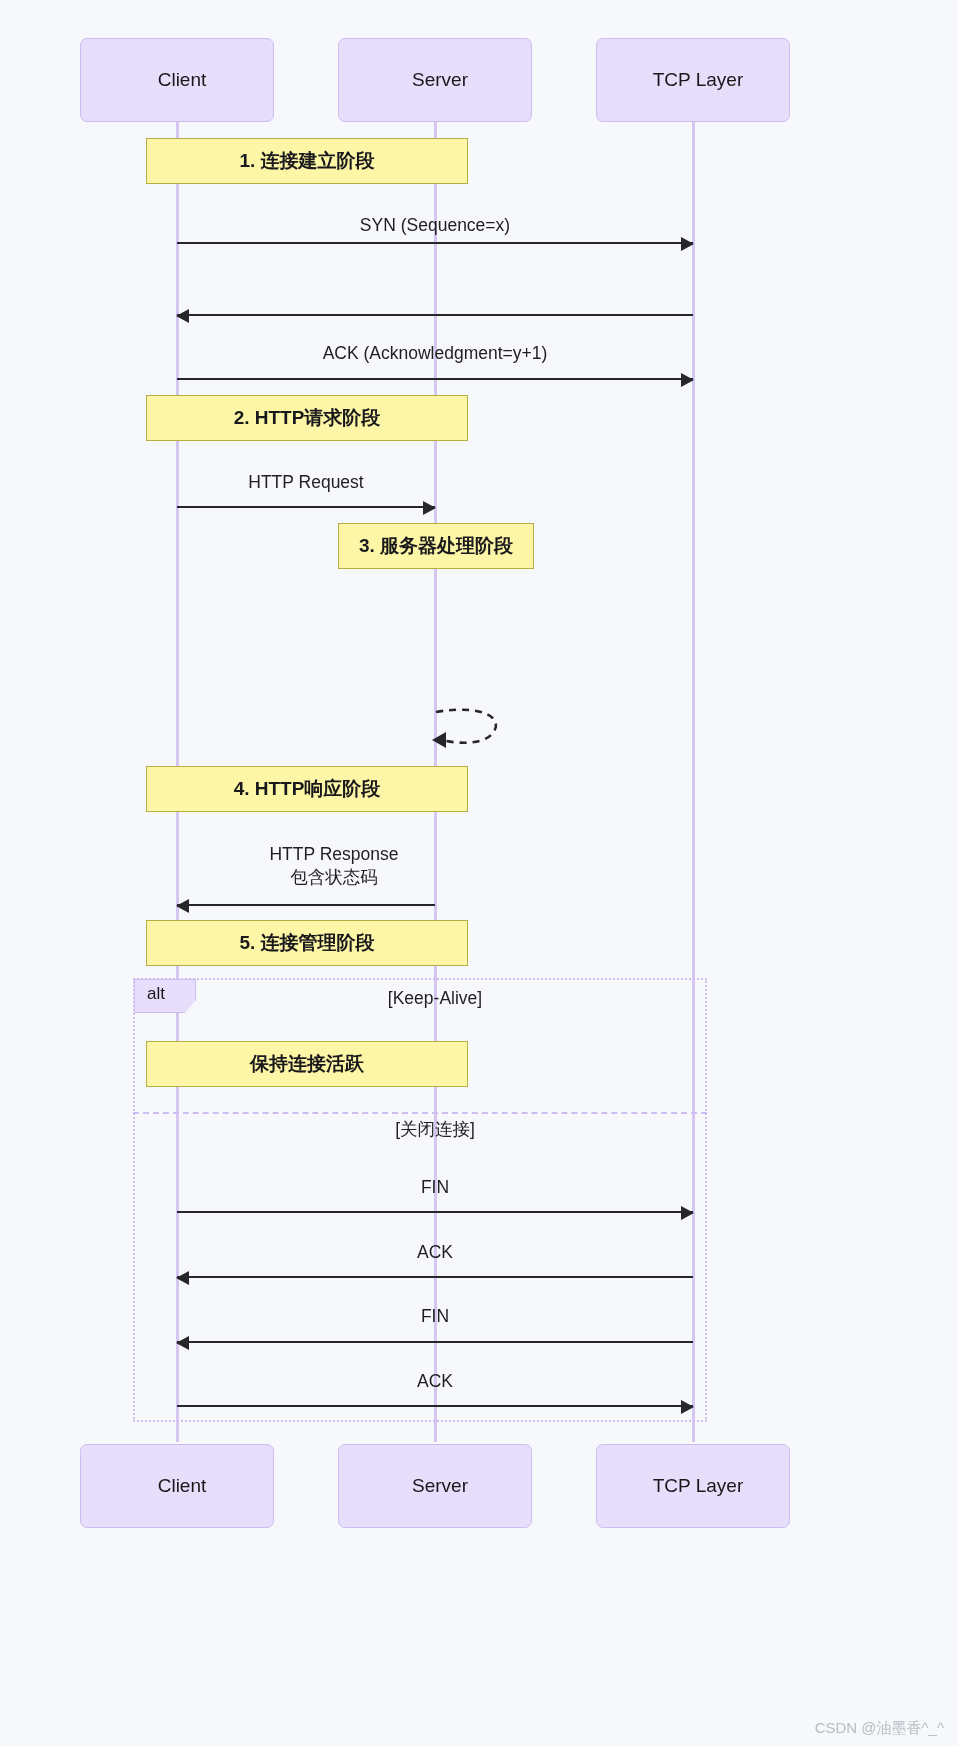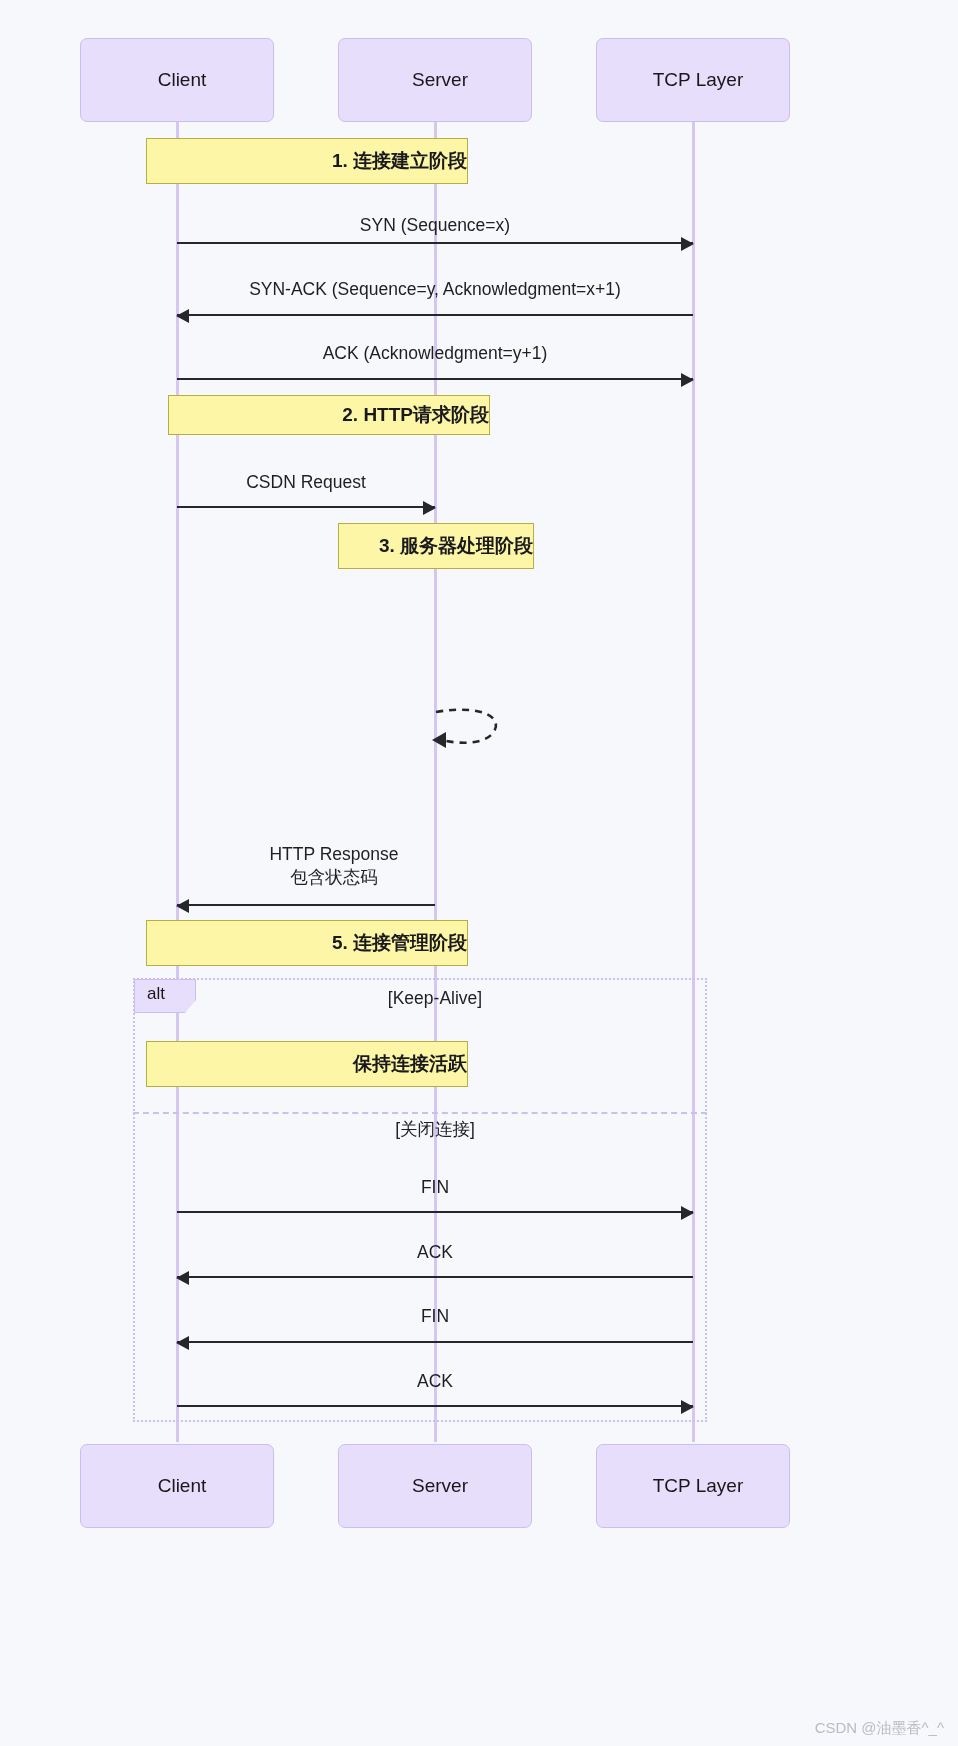--- a/index.html
+++ b/index.html
@@ -44,21 +44,21 @@
   }
 
   
   .note {
     position: absolute;
     background: #fdf6a6;
     border: 1.6px solid #b5ae41;
     box-sizing: border-box;
     display: flex;
     align-items: center;
-    justify-content: flex-end;
+    justify-content: center;
     font-size: 19px;
     font-weight: bold;
     color: #19191c;
     z-index: 5;
   }
 
   
   .msg {
     position: absolute;
     height: 0;
@@ -174,55 +174,55 @@
     <span>1. 连接建立阶段</span>
   </div>
 
   <div class="msg-label" style="left:435px; top:214px;">
     <span>SYN (Sequence=x)</span>
   </div>
   <div class="msg" style="left:177px; top:242px; width:516px;">
     <span class="arrowhead right"></span>
   </div>
 
-  <div class="msg-label" style="left:435px; top:278px;">
-    <span>SYN-ACK (Sequence=y, Acknowledgment=x+1)</span>
-  </div>
   <div class="msg" style="left:177px; top:314px; width:516px;">
     <span class="arrowhead left"></span>
   </div>
 
   <div class="msg-label" style="left:435px; top:342px;">
     <span>ACK (Acknowledgment=y+1)</span>
   </div>
   <div class="msg" style="left:177px; top:378px; width:516px;">
     <span class="arrowhead right"></span>
   </div>
 
-  <div class="note" style="left:146px; top:395px; width:322px; height:40px;margin-left:22px;">
+  <div class="note" style="left:146px; top:395px; width:322px; height:46px;">
     <span>2. HTTP请求阶段</span>
   </div>
 
   <div class="msg-label" style="left:306px; top:471px;">
-    <span>CSDN Request</span>
+    <span>HTTP Request</span>
   </div>
   <div class="msg" style="left:177px; top:506px; width:258px;">
     <span class="arrowhead right"></span>
   </div>
 
   <div class="note" style="left:338px; top:523px; width:196px; height:46px;">
     <span>3. 服务器处理阶段</span>
   </div>
 
 
   <svg class="selfloop" style="left:430px; top:700px;" width="80" height="60" viewBox="0 0 80 60">
     <path d="M 6 12 C 52 4, 76 18, 62 34 C 52 45, 28 44, 12 40" fill="none" stroke="#26262b" stroke-width="2.6" stroke-dasharray="7,6" stroke-linecap="butt"></path>
     <polygon points="16,32 16,48 2,40" fill="#26262b"></polygon>
   </svg>
 
+  <div class="note" style="left:146px; top:766px; width:322px; height:46px;">
+    <span>4. HTTP响应阶段</span>
+  </div>
 
   <div class="msg-label" style="left:306px; top:843px;margin-left:28px;">
     <div>HTTP Response</div>
     <div>包含状态码</div>
   </div>
   <div class="msg" style="left:177px; top:904px; width:258px;">
     <span class="arrowhead left"></span>
   </div>
 
   <div class="note" style="left:146px; top:920px; width:322px; height:46px;">

